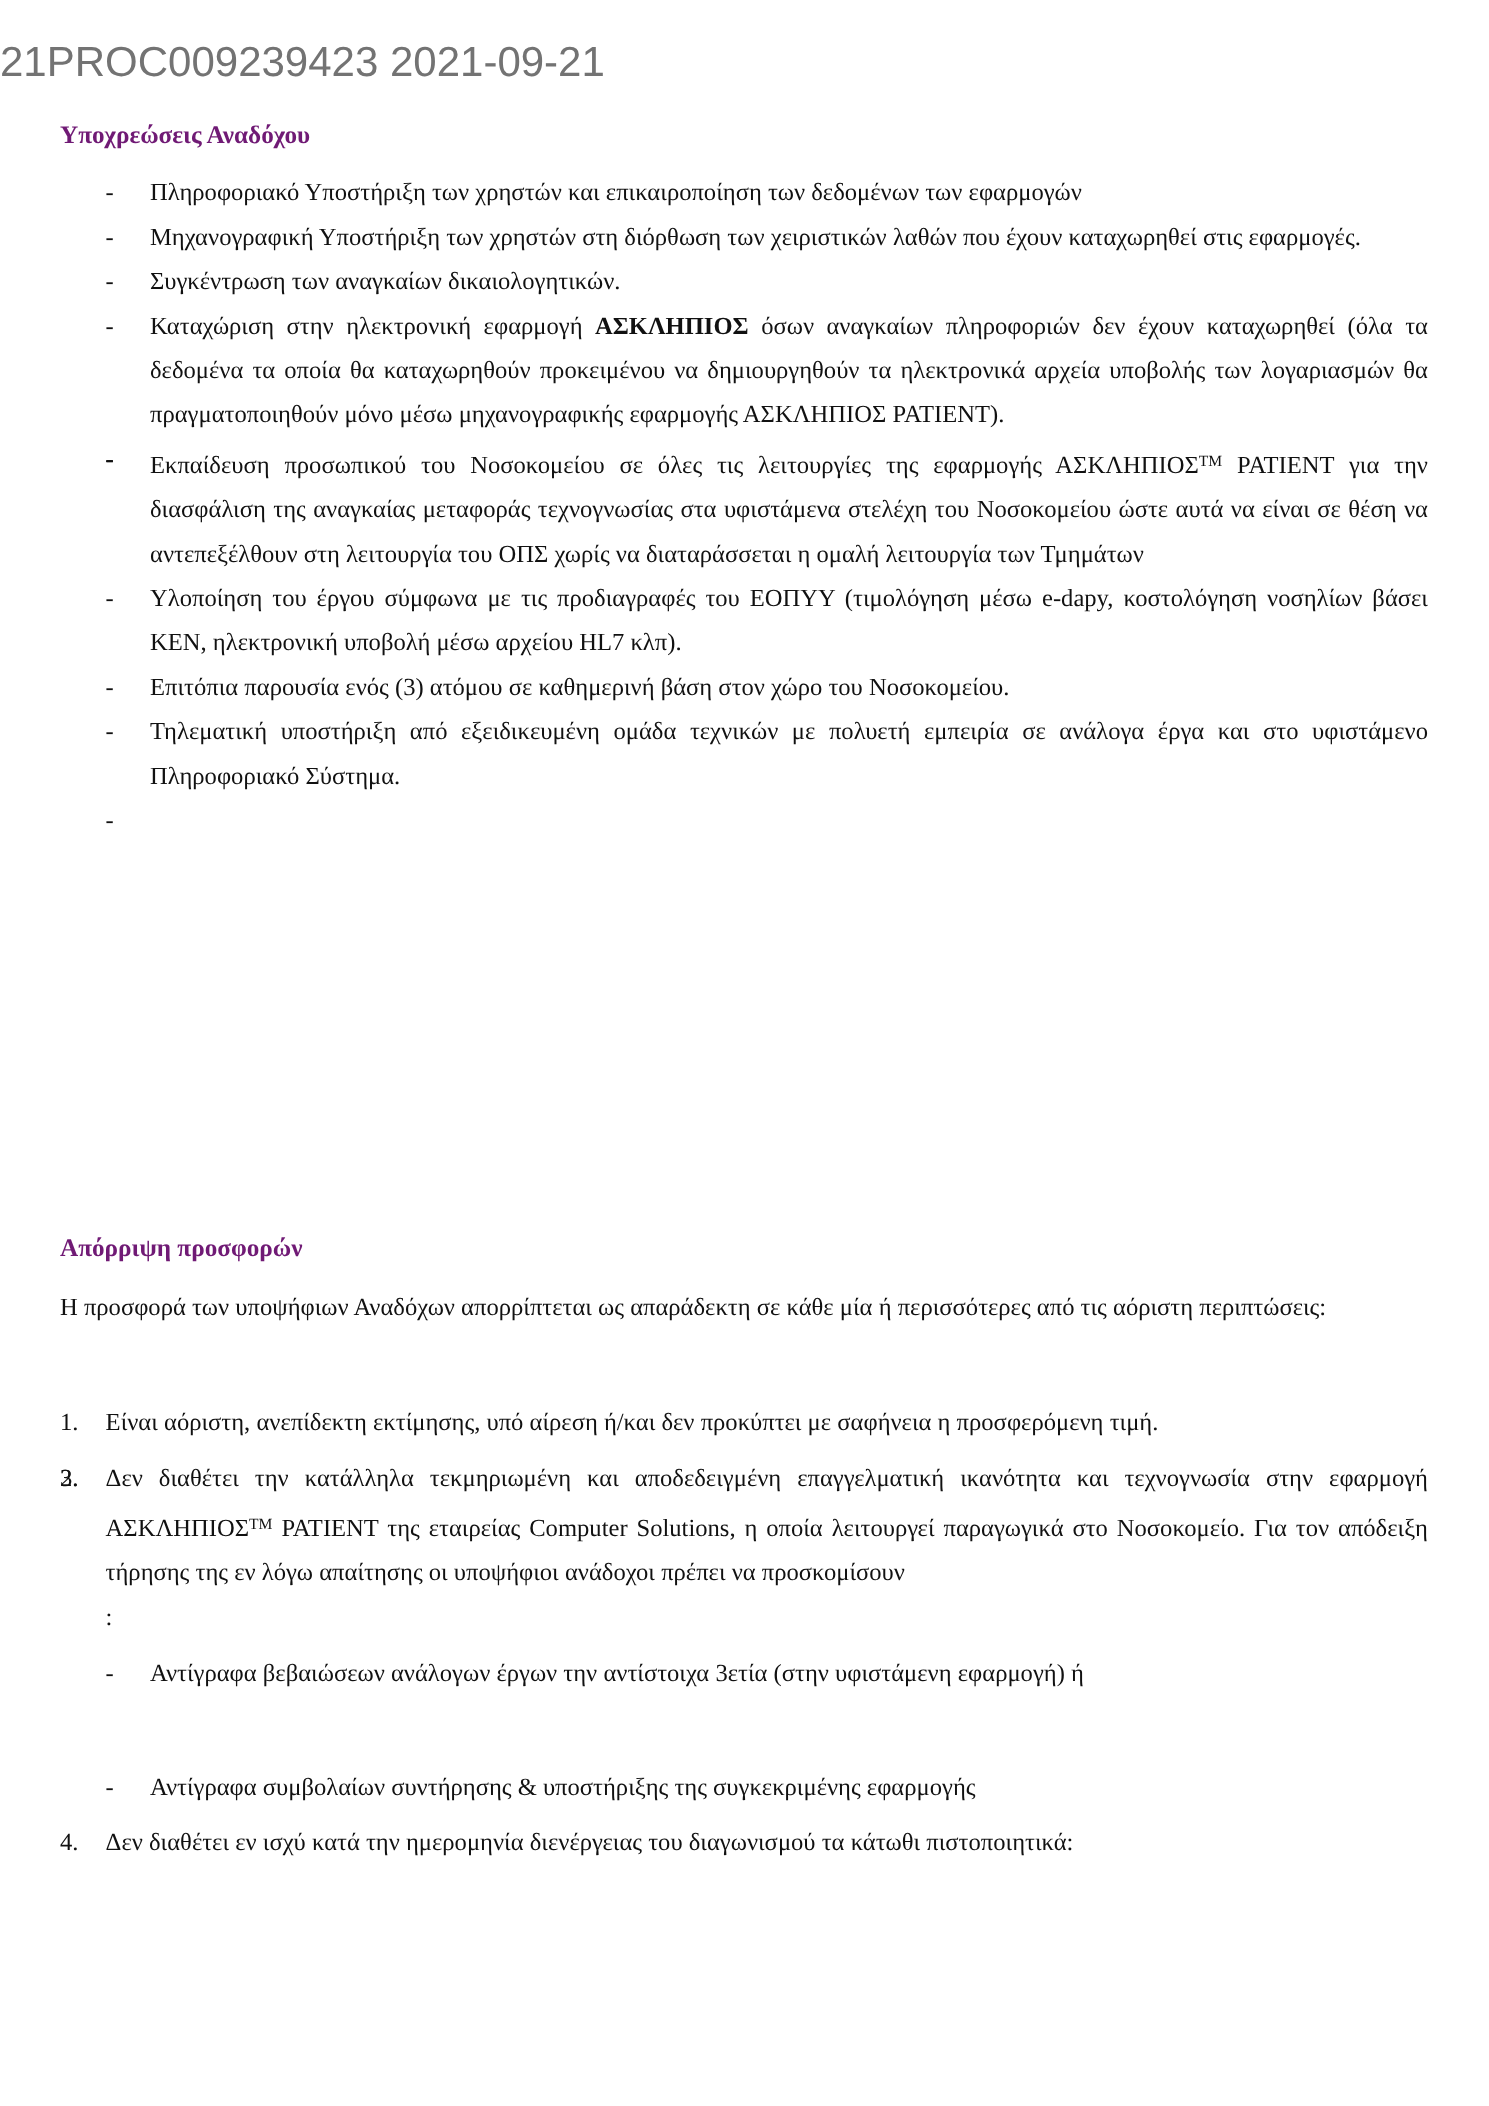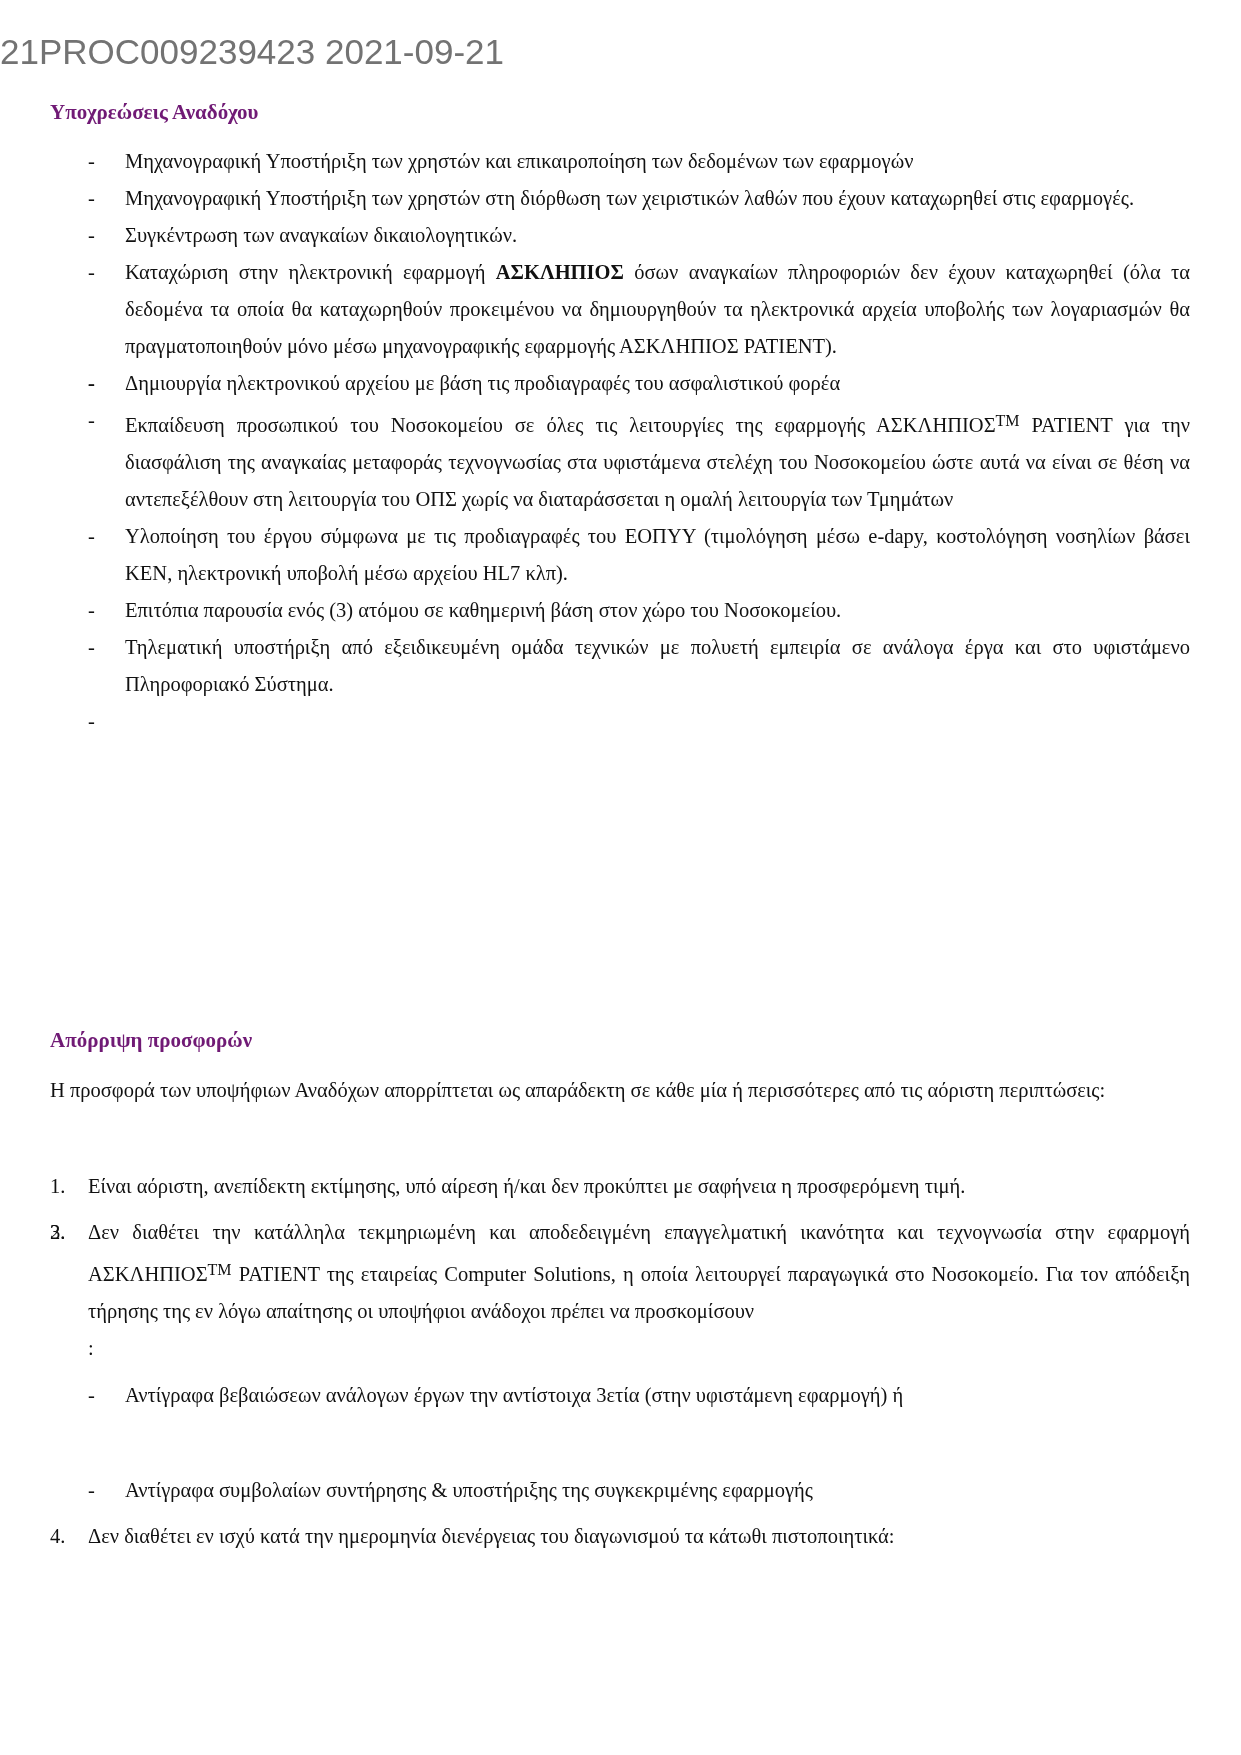--- a/index.html
+++ b/index.html
@@ -16,54 +16,53 @@
   }
   .list { position: absolute; left: 50px; width: 1140px; }
   .li { position: relative; padding-left: 75px; line-height: 37px; text-align: justify; }
   .li .marker { position: absolute; left: 38px; top: 0; }
   .num-li { position: relative; padding-left: 38px; line-height: 37px; text-align: justify; }
   .num-li .marker { position: absolute; left: 0; top: 0; }
   .sub-li { position: relative; padding-left: 75px; line-height: 37px; }
   .sub-li .marker { position: absolute; left: 38px; top: 0; }
   .para { position: absolute; left: 50px; width: 1140px; line-height: 37px; text-align: justify; }
   .bold { font-weight: bold; }
-  sup.tm { font-size: 16px; vertical-align: 6px; }
+  sup.tm { font-size: 13px; vertical-align: 6px; }
 </style>
 </head>
 <body>
 
 <div class="page">
 
   <div class="doc-id">21PROC009239423 2021-09-21</div>
 
   <div class="heading" style="top:100px;">Υποχρεώσεις Αναδόχου</div>
 
   <div class="list body-text" style="top:143px;">
     <div class="li">
       <span class="marker">-</span>
-      <span>Μηχανογραφική Υποστήριξη  των χρηστών και επικαιροποίηση των δεδομένων των εφαρμογών</span>
+      <span>Πληροφοριακό Υποστήριξη  των χρηστών και επικαιροποίηση των δεδομένων των εφαρμογών</span>
     </div>
     <div class="li">
       <span class="marker">-</span>
       <span>Μηχανογραφική Υποστήριξη  των χρηστών στη διόρθωση των χειριστικών λαθών που έχουν καταχωρηθεί στις εφαρμογές.</span>
     </div>
     <div class="li">
       <span class="marker">-</span>
       <span>Συγκέντρωση των αναγκαίων δικαιολογητικών.</span>
     </div>
     <div class="li">
       <span class="marker">-</span>
       <span>Καταχώριση στην ηλεκτρονική εφαρμογή </span><span class="bold">ΑΣΚΛΗΠΙΟΣ</span><span> όσων αναγκαίων πληροφοριών δεν έχουν καταχωρηθεί (όλα τα δεδομένα τα οποία θα καταχωρηθούν προκειμένου να δημιουργηθούν τα ηλεκτρονικά αρχεία υποβολής των λογαριασμών θα πραγματοποιηθούν μόνο μέσω μηχανογραφικής εφαρμογής ΑΣΚΛΗΠΙΟΣ PATIENT).</span>
     </div>
     <div class="li">
       <span class="marker">-</span>
     </div>
     <div class="li">
       <span class="marker">-</span>
-      <span>Δημιουργία ηλεκτρονικού αρχείου με βάση τις προδιαγραφές του ασφαλιστικού φορέα</span>
     </div>
     <div class="li">
       <span class="marker">-</span>
       <span>Εκπαίδευση προσωπικού του Νοσοκομείου σε όλες τις λειτουργίες της εφαρμογής ΑΣΚΛΗΠΙΟΣ</span><sup class="tm">TM</sup><span> PATIENT για την διασφάλιση της αναγκαίας μεταφοράς τεχνογνωσίας στα υφιστάμενα στελέχη του Νοσοκομείου ώστε αυτά να είναι σε θέση να αντεπεξέλθουν στη λειτουργία του ΟΠΣ χωρίς να διαταράσσεται η ομαλή λειτουργία των Τμημάτων</span>
     </div>
     <div class="li">
       <span class="marker">-</span>
       <span>Υλοποίηση του έργου σύμφωνα με τις προδιαγραφές του ΕΟΠΥΥ (τιμολόγηση μέσω e-dapy, κοστολόγηση νοσηλίων βάσει ΚΕΝ, ηλεκτρονική υποβολή μέσω αρχείου HL7 κλπ).</span>
     </div>
     <div class="li">

